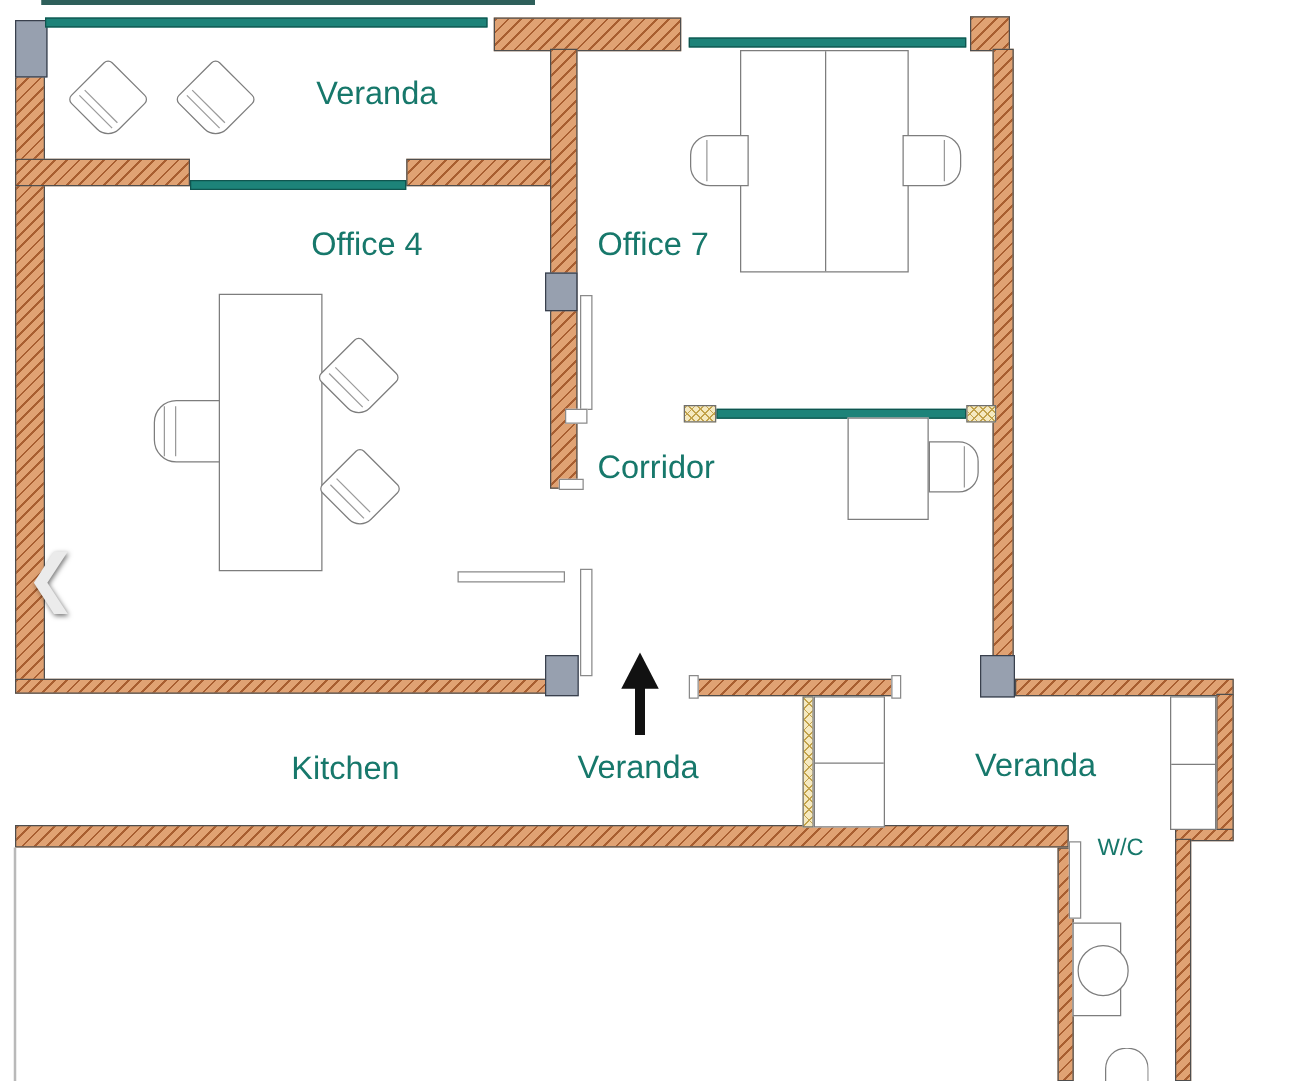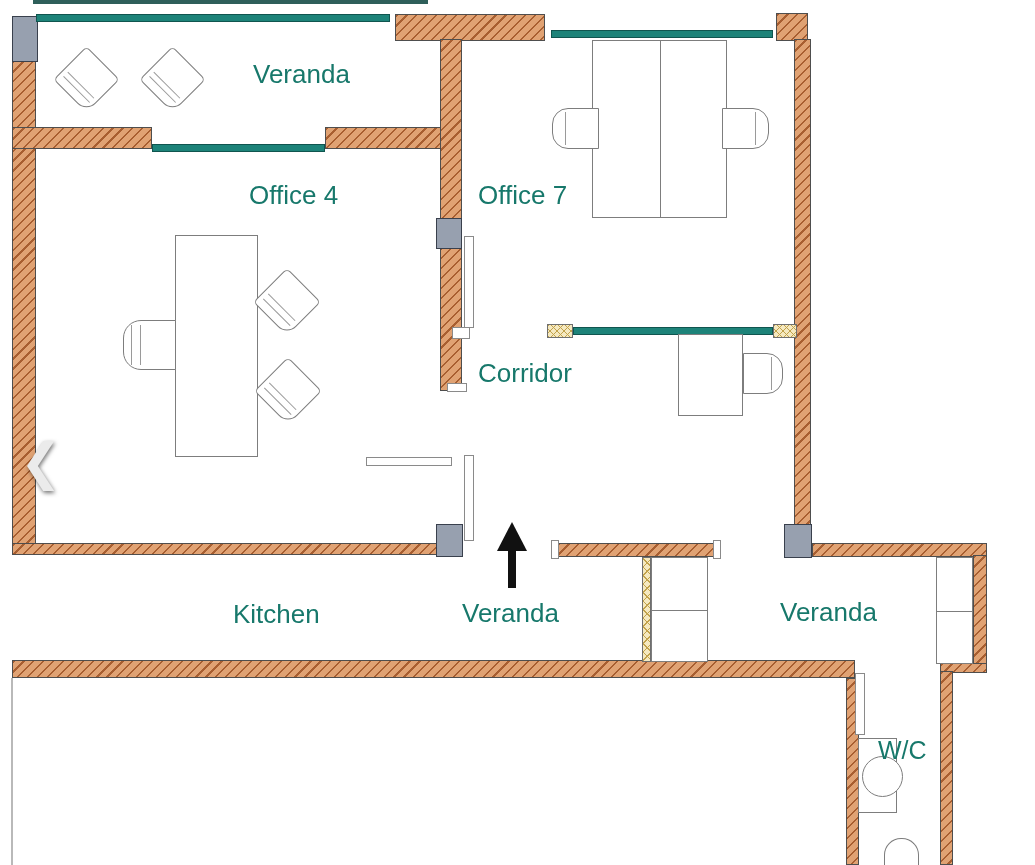--- a/index.html
+++ b/index.html
@@ -143,17 +143,17 @@
   <div class="arrow-shaft abs" style="left:11px;top:26px;width:8px;height:40px"></div>
 </div>
 
 <div class="abs label" style="left:253px;top:59px">Veranda</div>
 <div class="abs label" style="left:249px;top:180px">Office 4</div>
 <div class="abs label" style="left:478px;top:180px">Office 7</div>
 <div class="abs label" style="left:478px;top:358px">Corridor</div>
 <div class="abs label" style="left:233px;top:599px">Kitchen</div>
 <div class="abs label" style="left:462px;top:598px">Veranda</div>
 <div class="abs label" style="left:780px;top:597px">Veranda</div>
-<div class="abs label" style="left:878px;top:736px;font-size:25px">W/C</div>
+<div class="abs label" style="left:878px;top:668px;font-size:19px">W/C</div>
 
 <div class="abs chevron-btn" style="left:20px;top:434px;width:44px;height:56px">
   <span>❮</span>
 </div>
 
 </body></html>

